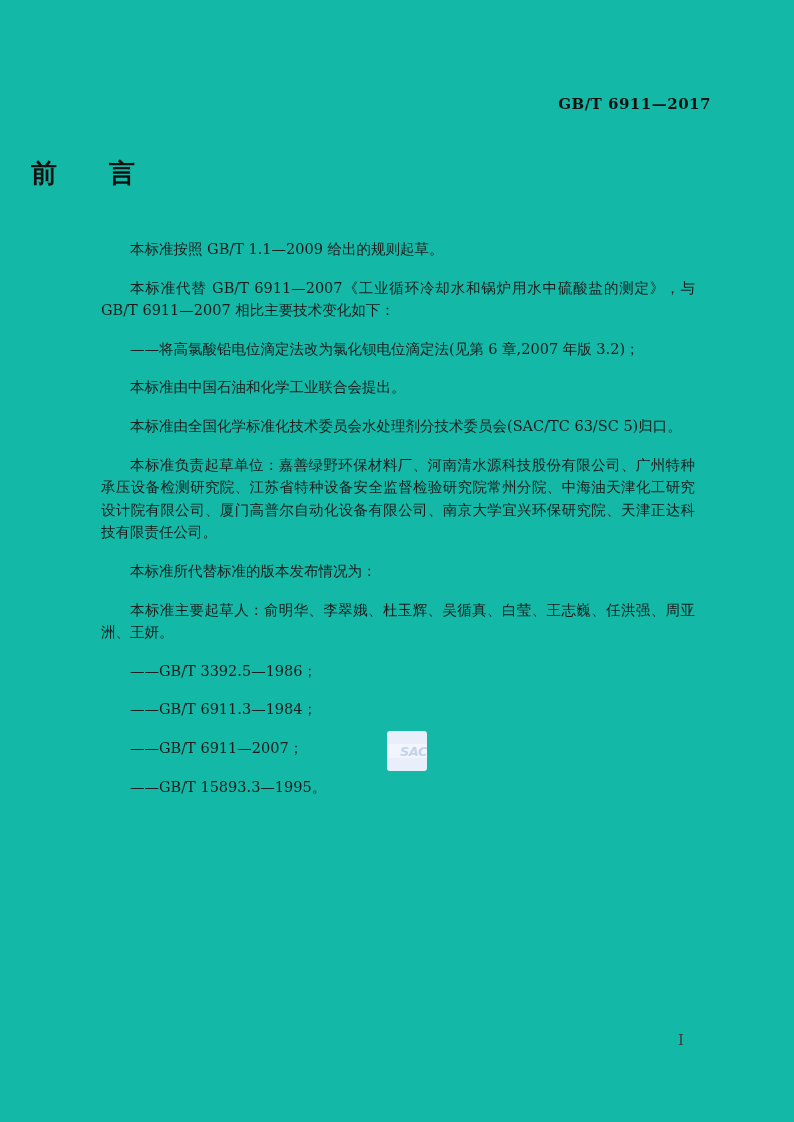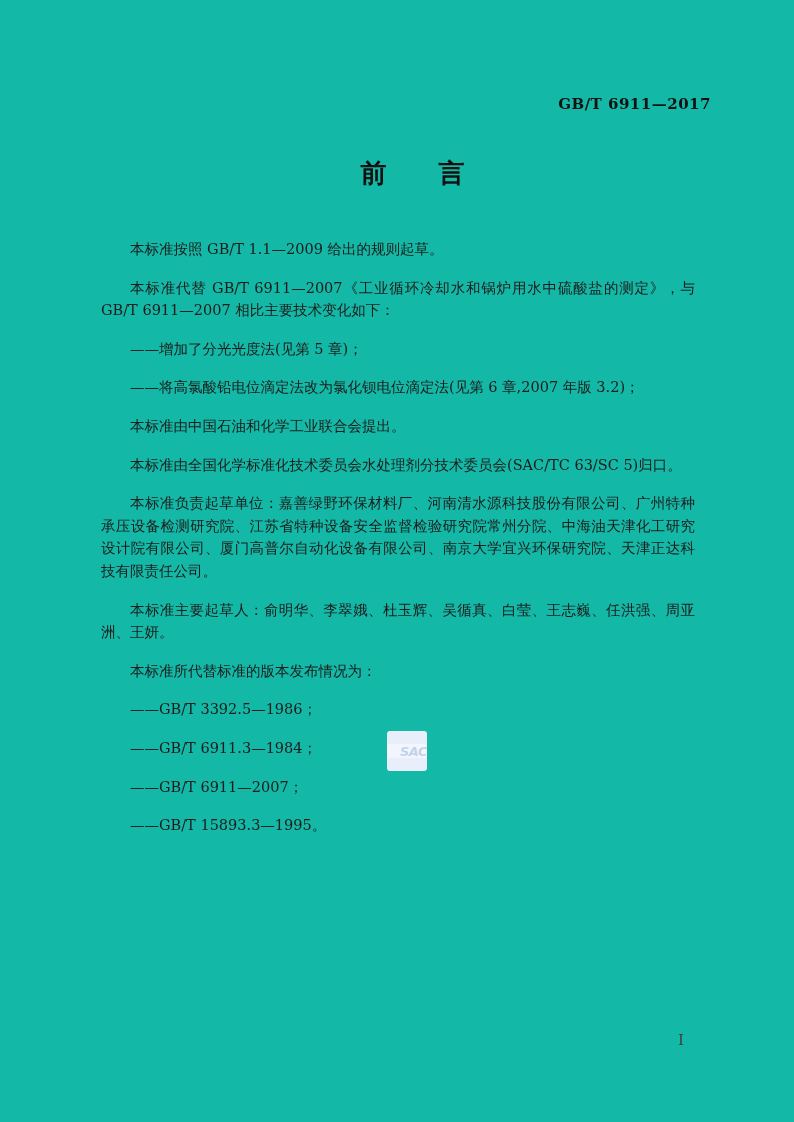--- a/index.html
+++ b/index.html
@@ -21,21 +21,20 @@
     font-size: 15px;
     font-weight: bold;
     letter-spacing: 0.5px;
     color: #111;
   }
   .doc-title {
     position: absolute;
     top: 156px;
     left: 0;
     width: 100%;
-    text-align: center;
     font-size: 26px;
     font-weight: bold;
     color: #111;
     padding-left: 31px;
   }
   .foreword {
     position: absolute;
     top: 222px;
     left: 85px;
     width: 626px;
@@ -93,27 +92,26 @@
 
 <div class="page">
 
   <div class="header-code">GB/T 6911—2017</div>
 
   <div class="doc-title">前　　言</div>
 
   <div class="foreword">
     <p>本标准按照 GB/T 1.1—2009 给出的规则起草。</p>
     <p>本标准代替 GB/T 6911—2007《工业循环冷却水和锅炉用水中硫酸盐的测定》，与 GB/T 6911—2007 相比主要技术变化如下：</p>
-    <p>——增加了分光光度法(见第 5 章)；</p>
     <p>——将高氯酸铅电位滴定法改为氯化钡电位滴定法(见第 6 章,2007 年版 3.2)；</p>
     <p>本标准由中国石油和化学工业联合会提出。</p>
     <p>本标准由全国化学标准化技术委员会水处理剂分技术委员会(SAC/TC 63/SC 5)归口。</p>
     <p>本标准负责起草单位：嘉善绿野环保材料厂、河南清水源科技股份有限公司、广州特种承压设备检测研究院、江苏省特种设备安全监督检验研究院常州分院、中海油天津化工研究设计院有限公司、厦门高普尔自动化设备有限公司、南京大学宜兴环保研究院、天津正达科技有限责任公司。</p>
+    <p>本标准所代替标准的版本发布情况为：</p>
     <p>本标准主要起草人：俞明华、李翠娥、杜玉辉、吴循真、白莹、王志巍、任洪强、周亚洲、王妍。</p>
-    <p>本标准所代替标准的版本发布情况为：</p>
     <p>——GB/T 3392.5—1986；</p>
     <p>——GB/T 6911.3—1984；</p>
     <p>——GB/T 6911—2007；</p>
     <p>——GB/T 15893.3—1995。</p>
   </div>
 
   <div class="watermark">
     <span class="wm-stripe"></span>
     <span class="wm-text">SAC</span>
   </div>

